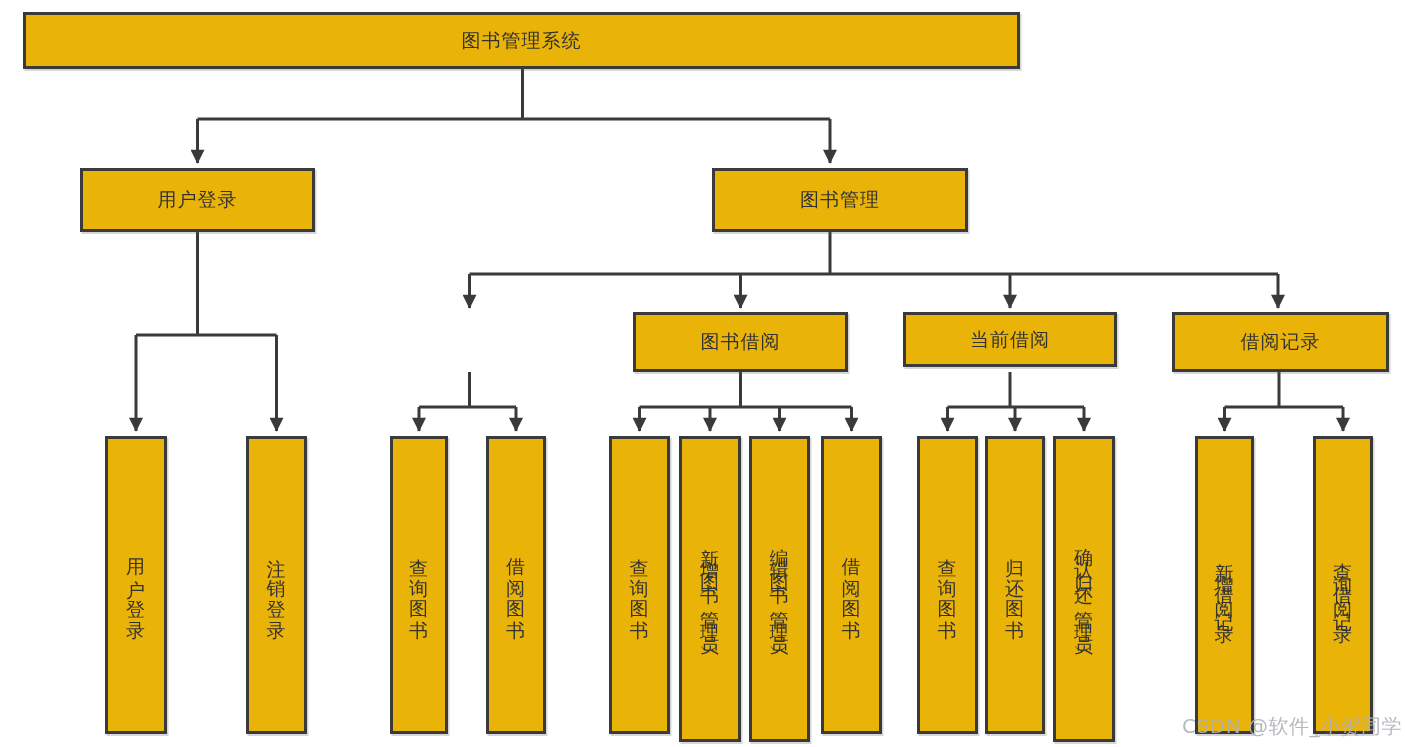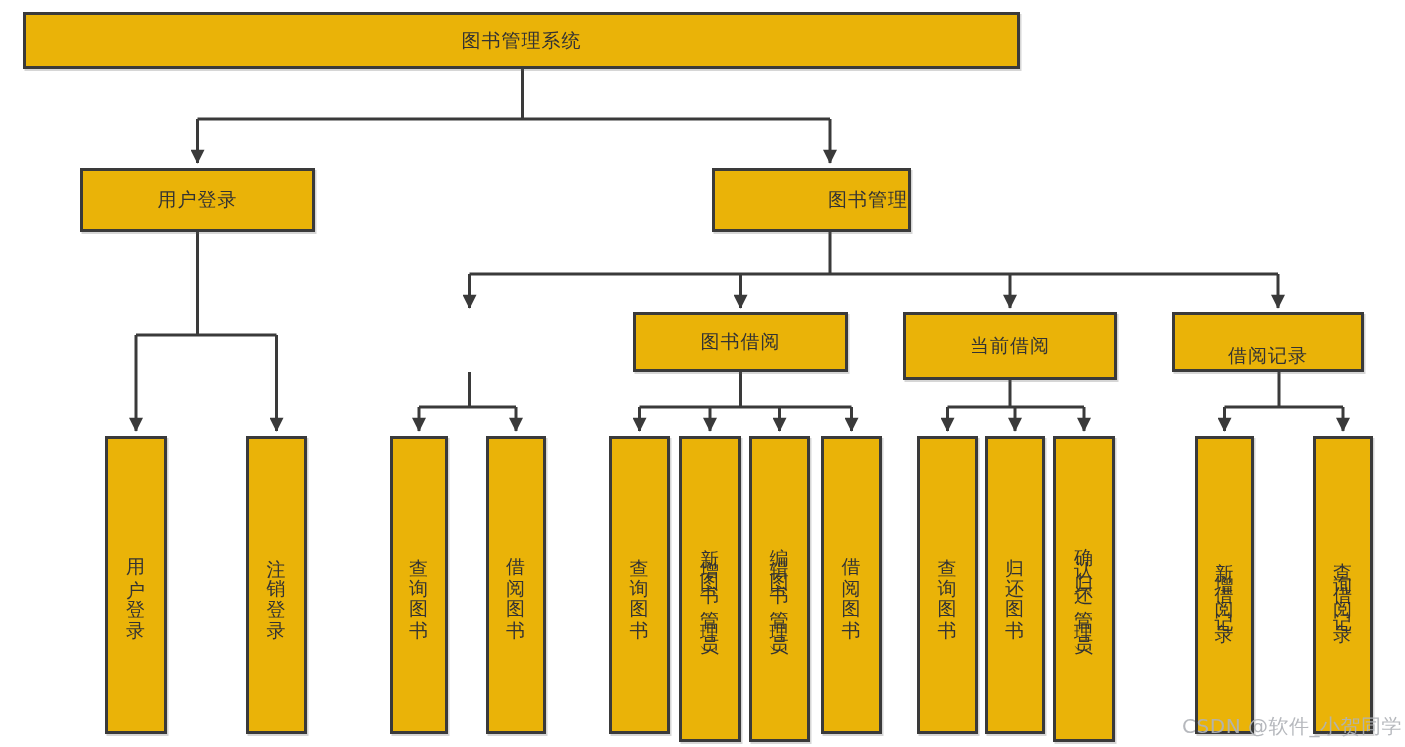--- a/index.html
+++ b/index.html
@@ -40,25 +40,25 @@
     text-orientation: mixed;
     line-height: 1;
     letter-spacing: 0.66em;
     white-space: normal;
   }
   .leaf .lbl.wide { letter-spacing: 1.1em; }
 
   
   #b-root    { left: 23px;   top: 12px;  width: 997px; height: 57px; }
   #b-login   { left: 80px;   top: 168px; width: 235px; height: 64px; }
-  #b-mgmt    { left: 712px;  top: 168px; width: 199px; height: 64px; justify-content: flex-end; }
+  #b-mgmt    { left: 712px;  top: 168px; width: 256px; height: 64px; }
   #b-newrec  { left: 362px;  top: 312px; width: 215px; height: 60px; }
   #b-borrow  { left: 633px;  top: 312px; width: 215px; height: 60px; }
-  #b-current { left: 903px;  top: 312px; width: 214px; height: 68px; }
-  #b-records { left: 1172px; top: 312px; width: 192px; height: 60px; align-items: flex-end; }
+  #b-current { left: 903px;  top: 312px; width: 214px; height: 55px; }
+  #b-records { left: 1172px; top: 312px; width: 217px; height: 60px; }
 
   
   #l-userlogin   { left: 105px;  top: 436px; width: 62px; height: 298px; }
   #l-logout      { left: 246px;  top: 436px; width: 61px; height: 298px; }
   #l-query1      { left: 390px;  top: 436px; width: 58px; height: 298px; }
   #l-borrow1     { left: 486px;  top: 436px; width: 60px; height: 298px; }
   #l-query2      { left: 609px;  top: 436px; width: 61px; height: 298px; }
   #l-addbook     { left: 679px;  top: 436px; width: 62px; height: 306px; }
   #l-editbook    { left: 749px;  top: 436px; width: 61px; height: 306px; }
   #l-borrow2     { left: 821px;  top: 436px; width: 61px; height: 298px; }

